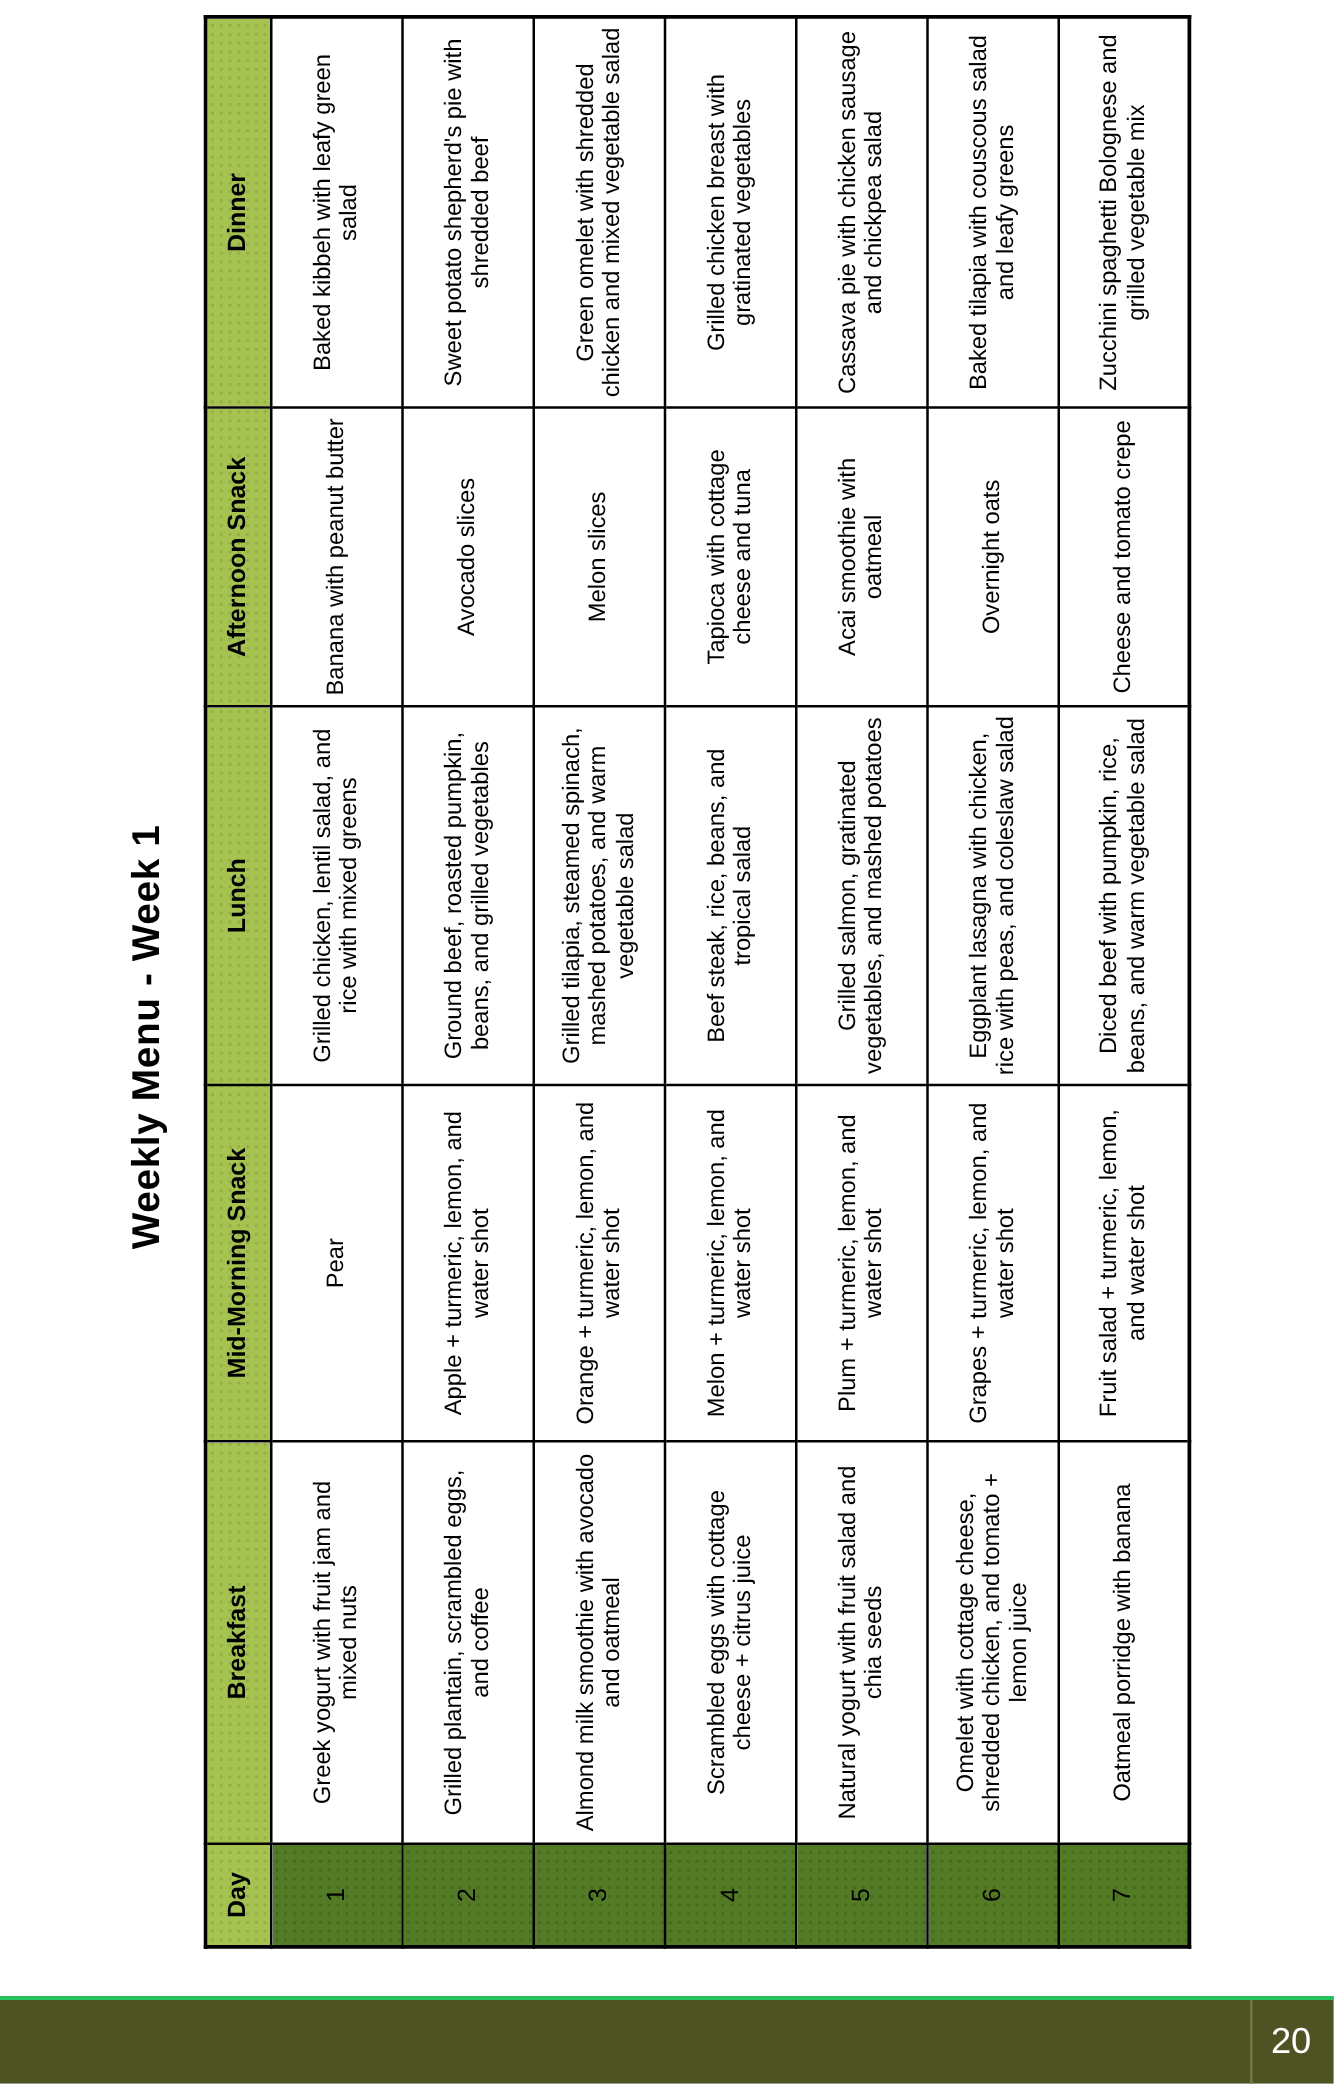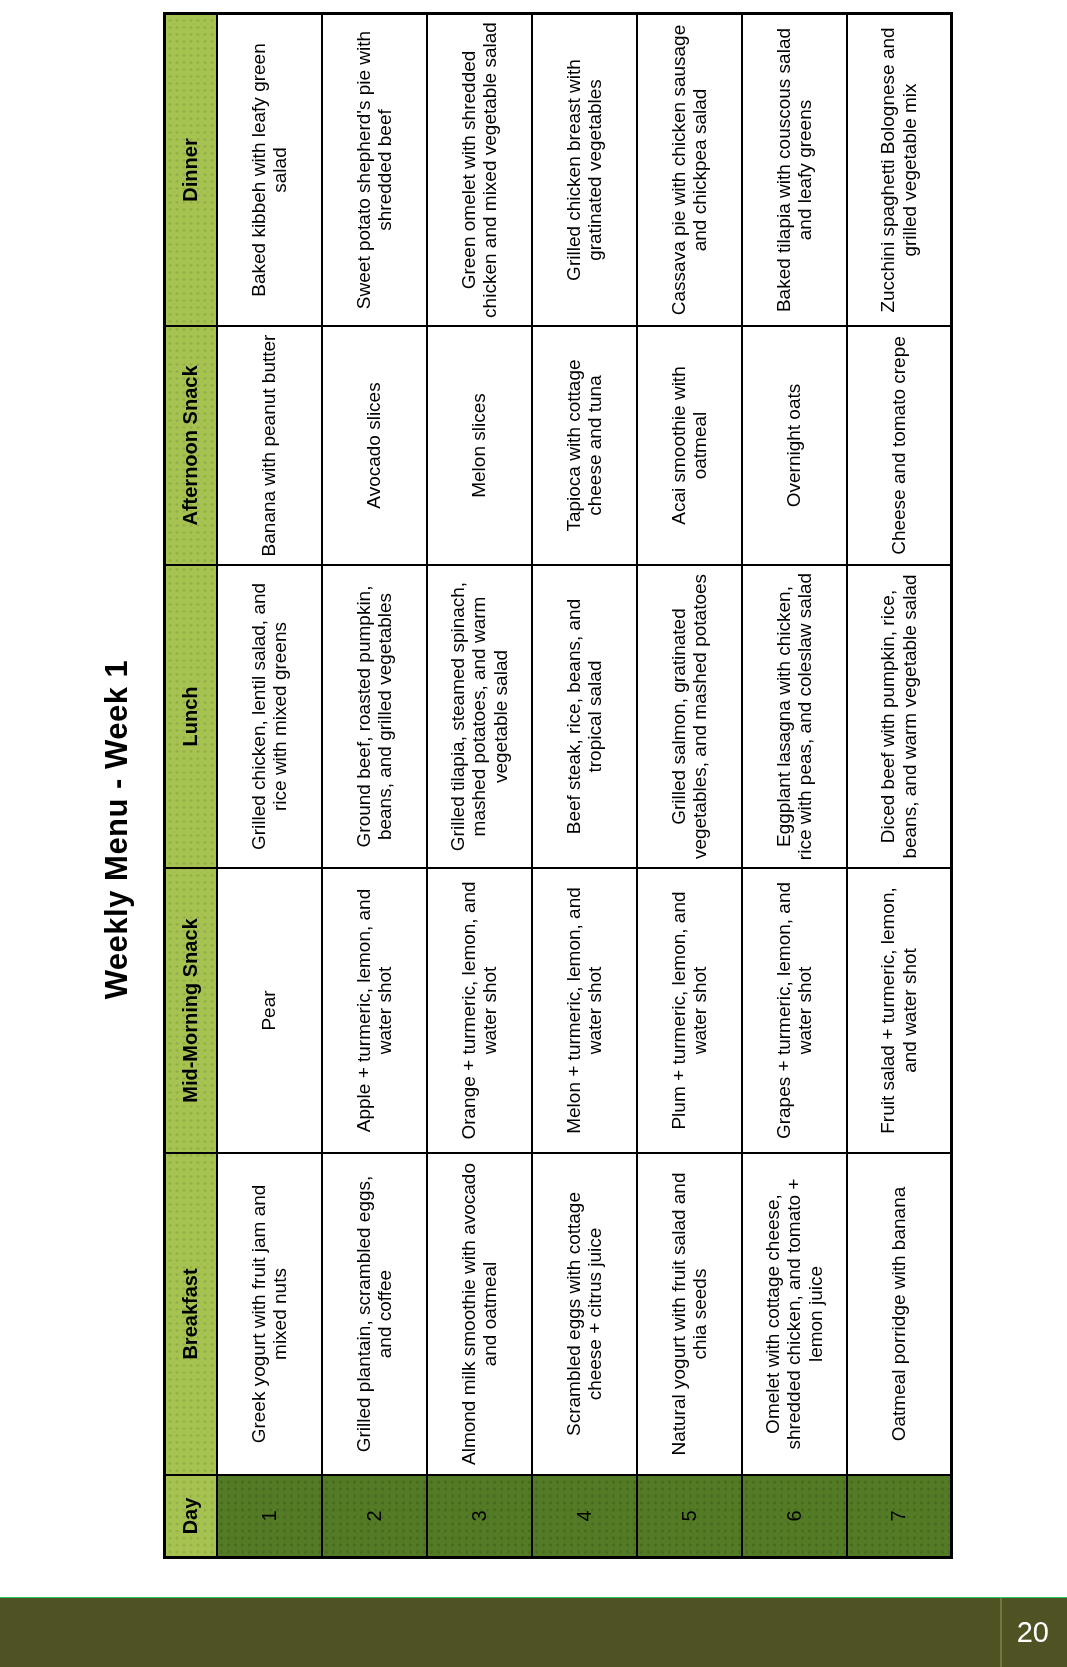--- a/index.html
+++ b/index.html
@@ -78,21 +78,21 @@
   .col-dinner    { width: 298px; }
 
   
   .footer-bar {
     position: absolute;
     left: 0;
     top: 1597px;
     width: 1067px;
     height: 70px;
     background: #4f5222;
-    border-top: 1px solid #22c55e;
+    border-top: 3px solid #22c55e;
     box-sizing: border-box;
     display: flex;
     align-items: center;
     justify-content: flex-end;
   }
   .footer-divider {
     position: absolute;
     left: 1000px;
     top: 0;
     bottom: 0;

